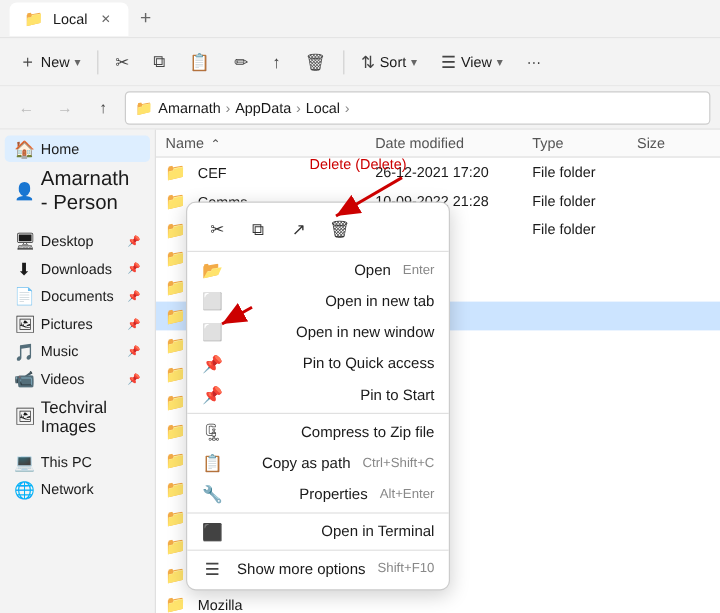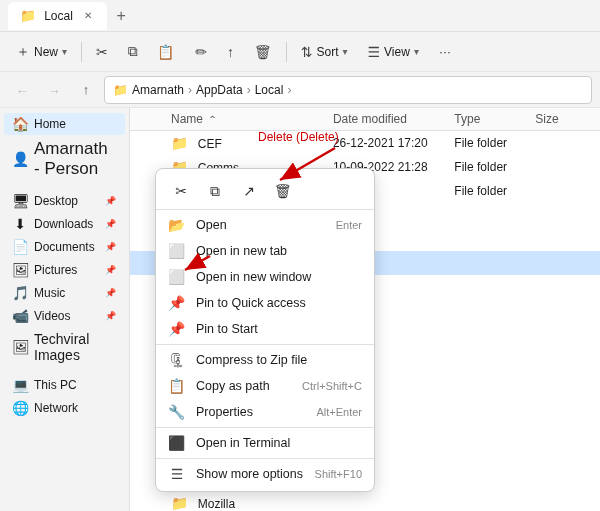--- a/index.html
+++ b/index.html
@@ -154,21 +154,21 @@
       align-items: center;
       padding: 4px 8px;
       border-bottom: 1px solid #e0e0e0;
       font-size: 12px;
       color: #555;
       background: #fafafa;
       position: sticky;
       top: 0;
       z-index: 1;
     }
-    .col-name { flex: 2; margin-left: 33px; }
+    .col-name { flex: 2; }
     .col-date { flex: 1.5; min-width: 120px; }
     .col-type { flex: 1; min-width: 80px; }
     .col-size { flex: 0.7; min-width: 50px; }
     .sort-icon { font-size: 10px; margin-left: 2px; }
 
     .file-row {
       display: flex;
       align-items: center;
       padding: 2px 8px;
       cursor: pointer;
@@ -214,21 +214,21 @@
 
     .ctx-item {
       display: flex;
       align-items: center;
       padding: 5px 12px;
       gap: 10px;
       cursor: pointer;
       font-size: 12.5px;
     }
     .ctx-item .ctx-icon { font-size: 14px; width: 18px; text-align: center; color: #444; flex-shrink: 0; }
-    .ctx-item .ctx-label { flex: 1; }
+    .ctx-item .ctx-label { flex: 1; text-align: right; }
     .ctx-item .ctx-shortcut { color: #888; font-size: 11px; }
     .ctx-sep { height: 1px; background: #e0e0e0; margin: 2px 0; }
 
     
     .arrow-annotation {
       position: absolute;
       top: 0;
       left: 0;
       width: 100%;
       height: 100%;

